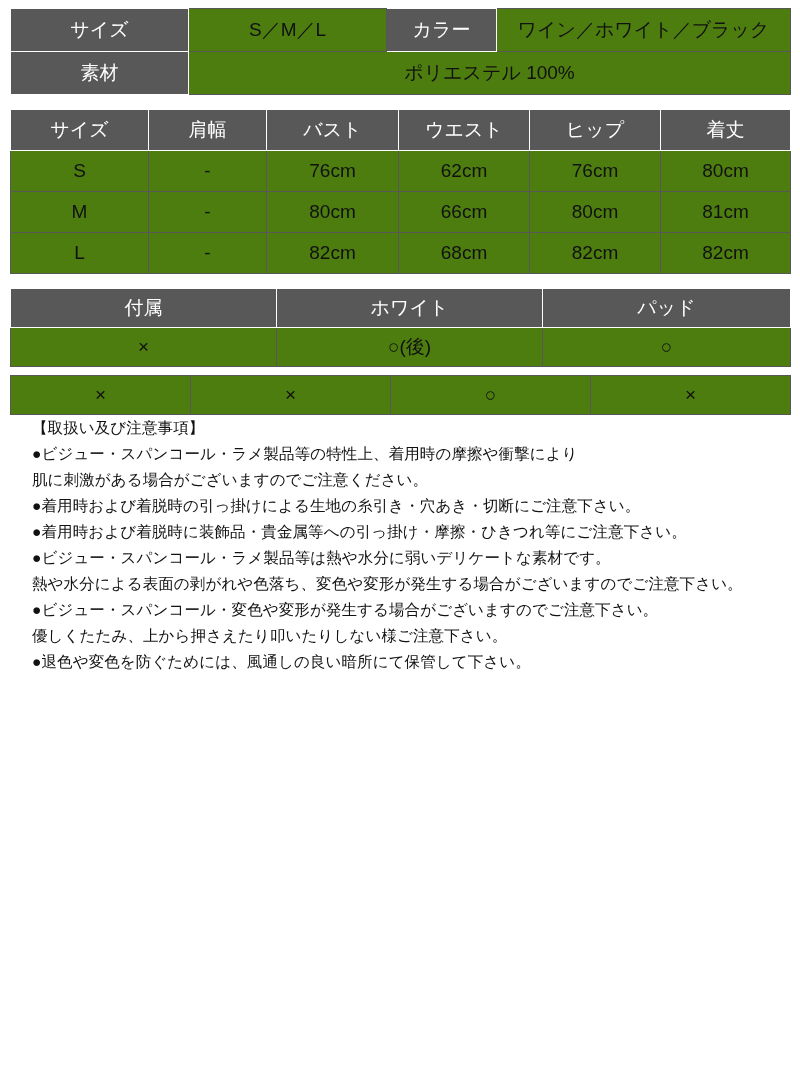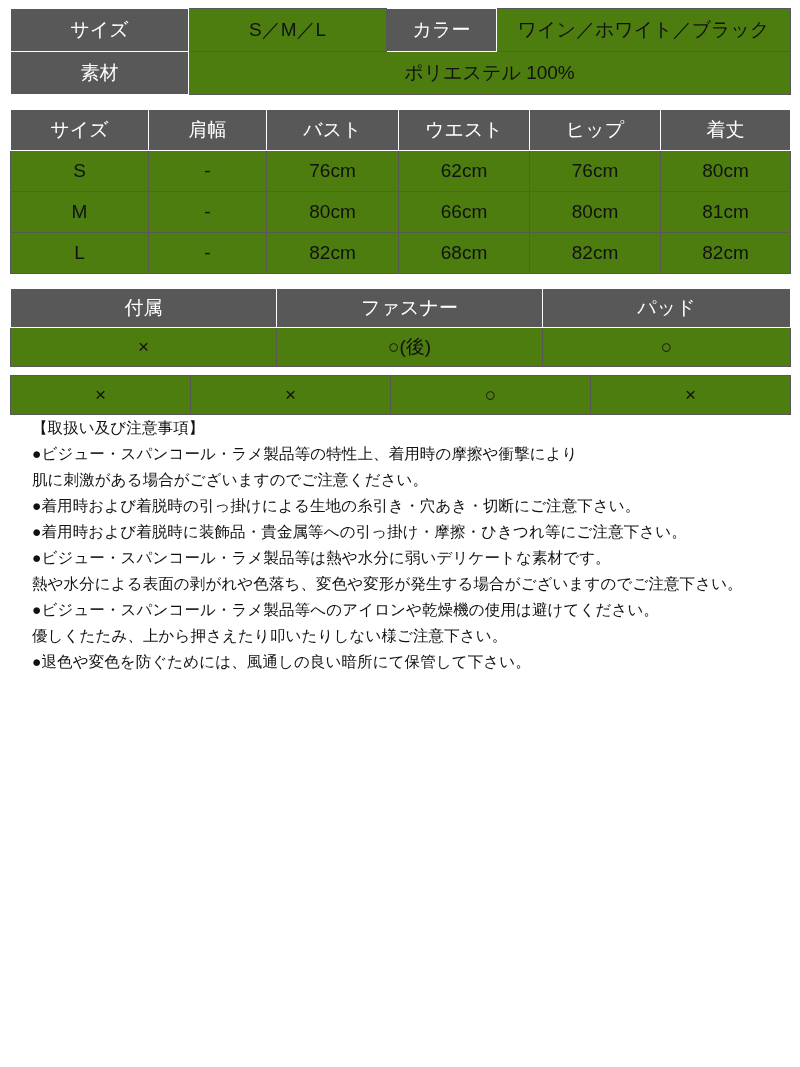--- a/index.html
+++ b/index.html
@@ -146,21 +146,21 @@
 
   <table class="detail">
     <colgroup>
       <col style="width:266px">
         <col style="width:266px">
         <col style="width:248px">
     </colgroup>
     <tbody>
       <tr>
         <td class="hdr">付属</td>
-        <td class="hdr">ファスナー</td>
+        <td class="hdr">ホワイト</td>
         <td class="hdr">パッド</td>
       </tr>
       <tr>
         <td class="cell mark">×</td>
         <td class="cell mark">○(後)</td>
         <td class="cell mark">○</td>
       </tr>
     </tbody>
   </table>
 
@@ -184,18 +184,18 @@
   </table>
 
   <div class="notes">
     <div>【取扱い及び注意事項】</div>
     <div>●ビジュー・スパンコール・ラメ製品等の特性上、着用時の摩擦や衝撃により</div>
     <div>肌に刺激がある場合がございますのでご注意ください。</div>
     <div>●着用時および着脱時の引っ掛けによる生地の糸引き・穴あき・切断にご注意下さい。</div>
     <div>●着用時および着脱時に装飾品・貴金属等への引っ掛け・摩擦・ひきつれ等にご注意下さい。</div>
     <div>●ビジュー・スパンコール・ラメ製品等は熱や水分に弱いデリケートな素材です。</div>
     <div>熱や水分による表面の剥がれや色落ち、変色や変形が発生する場合がございますのでご注意下さい。</div>
-    <div>●ビジュー・スパンコール・ラメ製品等へのアイロンや乾燥機の使用は避けてください。</div>
+    <div>●ビジュー・スパンコール・変色や変形が発生する場合がございますのでご注意下さい。</div>
     <div>優しくたたみ、上から押さえたり叩いたりしない様ご注意下さい。</div>
     <div>●退色や変色を防ぐためには、風通しの良い暗所にて保管して下さい。</div>
   </div>
 
 </div>
 
 </body></html>

